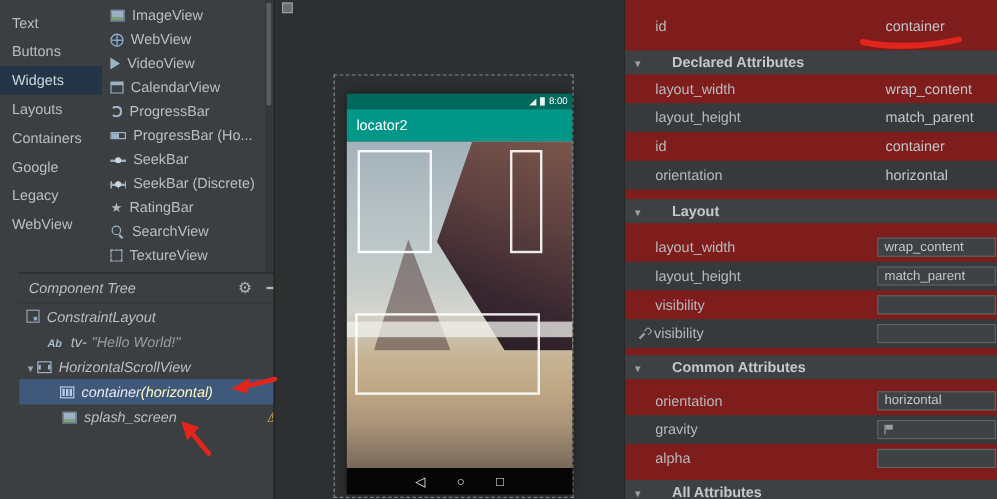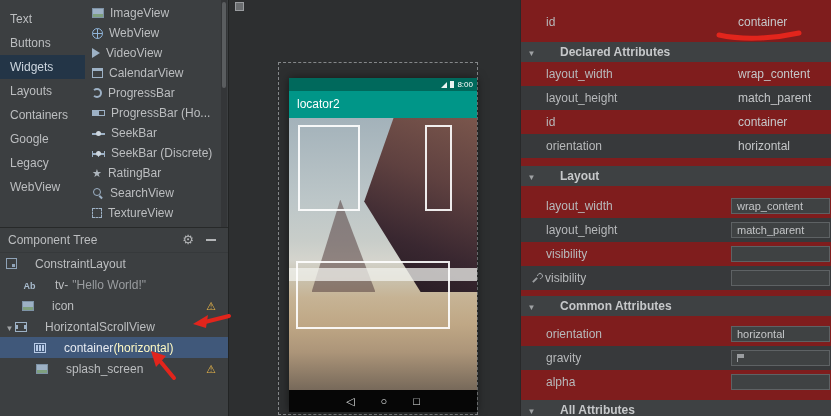--- a/index.html
+++ b/index.html
@@ -38,29 +38,29 @@
   .star::before { content: "★"; color: #aeb6bd; font-size: 11px; line-height: 1; }
   .searchicon { width: 12px; height: 12px; position: relative; }
   .searchicon::before { content:""; position:absolute; left:1px; top:1px; width:6px; height:6px; border:1px solid #9db1c5; border-radius:50%; }
   .searchicon::after { content:""; position:absolute; left:8px; top:8px; width:4px; height:2px; background:#9db1c5; transform:rotate(45deg); transform-origin:0 0; }
   .texsq { width: 10px; height: 10px; border: 1px dashed #9db1c5; }
 
   #vscroll { left: 221px; top: 0; width: 6px; height: 227px; background: #343638; }
   #vthumb { position: absolute; left: 1px; top: 2px; width: 4px; height: 86px; background: #5a5d5f; border-radius: 2px; }
 
   
-  #ctree { left: 0; top: 227px; width: 228px; height: 164px; border-top: 1px solid #272929; background: #3c3f41; }
+  #ctree { left: 16px; top: 227px; width: 228px; height: 164px; border-top: 1px solid #272929; background: #3c3f41; font-style: italic; }
   .cthead { height: 25px; display: flex; align-items: center; border-bottom: 1px solid #36393b; }
   .cthead .t { padding-left: 8px; }
   .gear { margin-left: auto; margin-right: 12px; }
   .gear::before { content: "⚙"; font-size: 13px; color: #b3b5b7; line-height: 1; }
   .minim { width: 10px; height: 2px; background: #b3b5b7; margin-right: 12px; }
 
   .titem { height: 21px; display: flex; align-items: center; white-space: nowrap; padding-right: 4px; }
-  .titem .lbl { margin-left: 18px; }
+  .titem .lbl { margin-left: 6px; }
   .titem.sel { background: #40587a; color: #e6eaf0; }
   .ttext { color: #9a9da0; margin-left: 4px; }
   .suffix { color: #fef9c3; }
   .twarn { margin-left: auto; margin-right: 8px; }
   .warn::before { content: "⚠"; color: #e9b64a; font-size: 11px; line-height: 1; }
   .chev8 { width: 11px; text-align: center; }
   .chev8::before { content: "▼"; font-size: 8px; color: #9fa2a4; }
 
   .clicon { width: 11px; height: 11px; border: 1px solid #8fa3b8; position: relative; }
   .clicon::after { content:""; position:absolute; right:1px; bottom:1px; width:3px; height:3px; background:#8fa3b8; }
@@ -194,25 +194,20 @@
     </div>
     <div class="titem" style="padding-left:6px">
       <span class="ic clicon"></span>
       <span class="lbl">ConstraintLayout</span>
     </div>
     <div class="titem" style="padding-left:22px">
       <span class="ic abicon"></span>
       <span class="lbl">tv-</span>
       <span class="ttext">"Hello World!"</span>
     </div>
-    <div class="titem" style="padding-left:22px">
-      <span class="ic imgicon"></span>
-      <span class="lbl">icon</span>
-      <span class="twarn warn"></span>
-    </div>
     <div class="titem" style="padding-left:4px">
       <span class="chev8"></span>
       <span class="ic hsvicon"></span>
       <span class="lbl">HorizontalScrollView</span>
     </div>
     <div class="titem sel" style="padding-left:34px">
       <span class="ic cols">
           <i></i>
           <i></i>
           <i></i>

